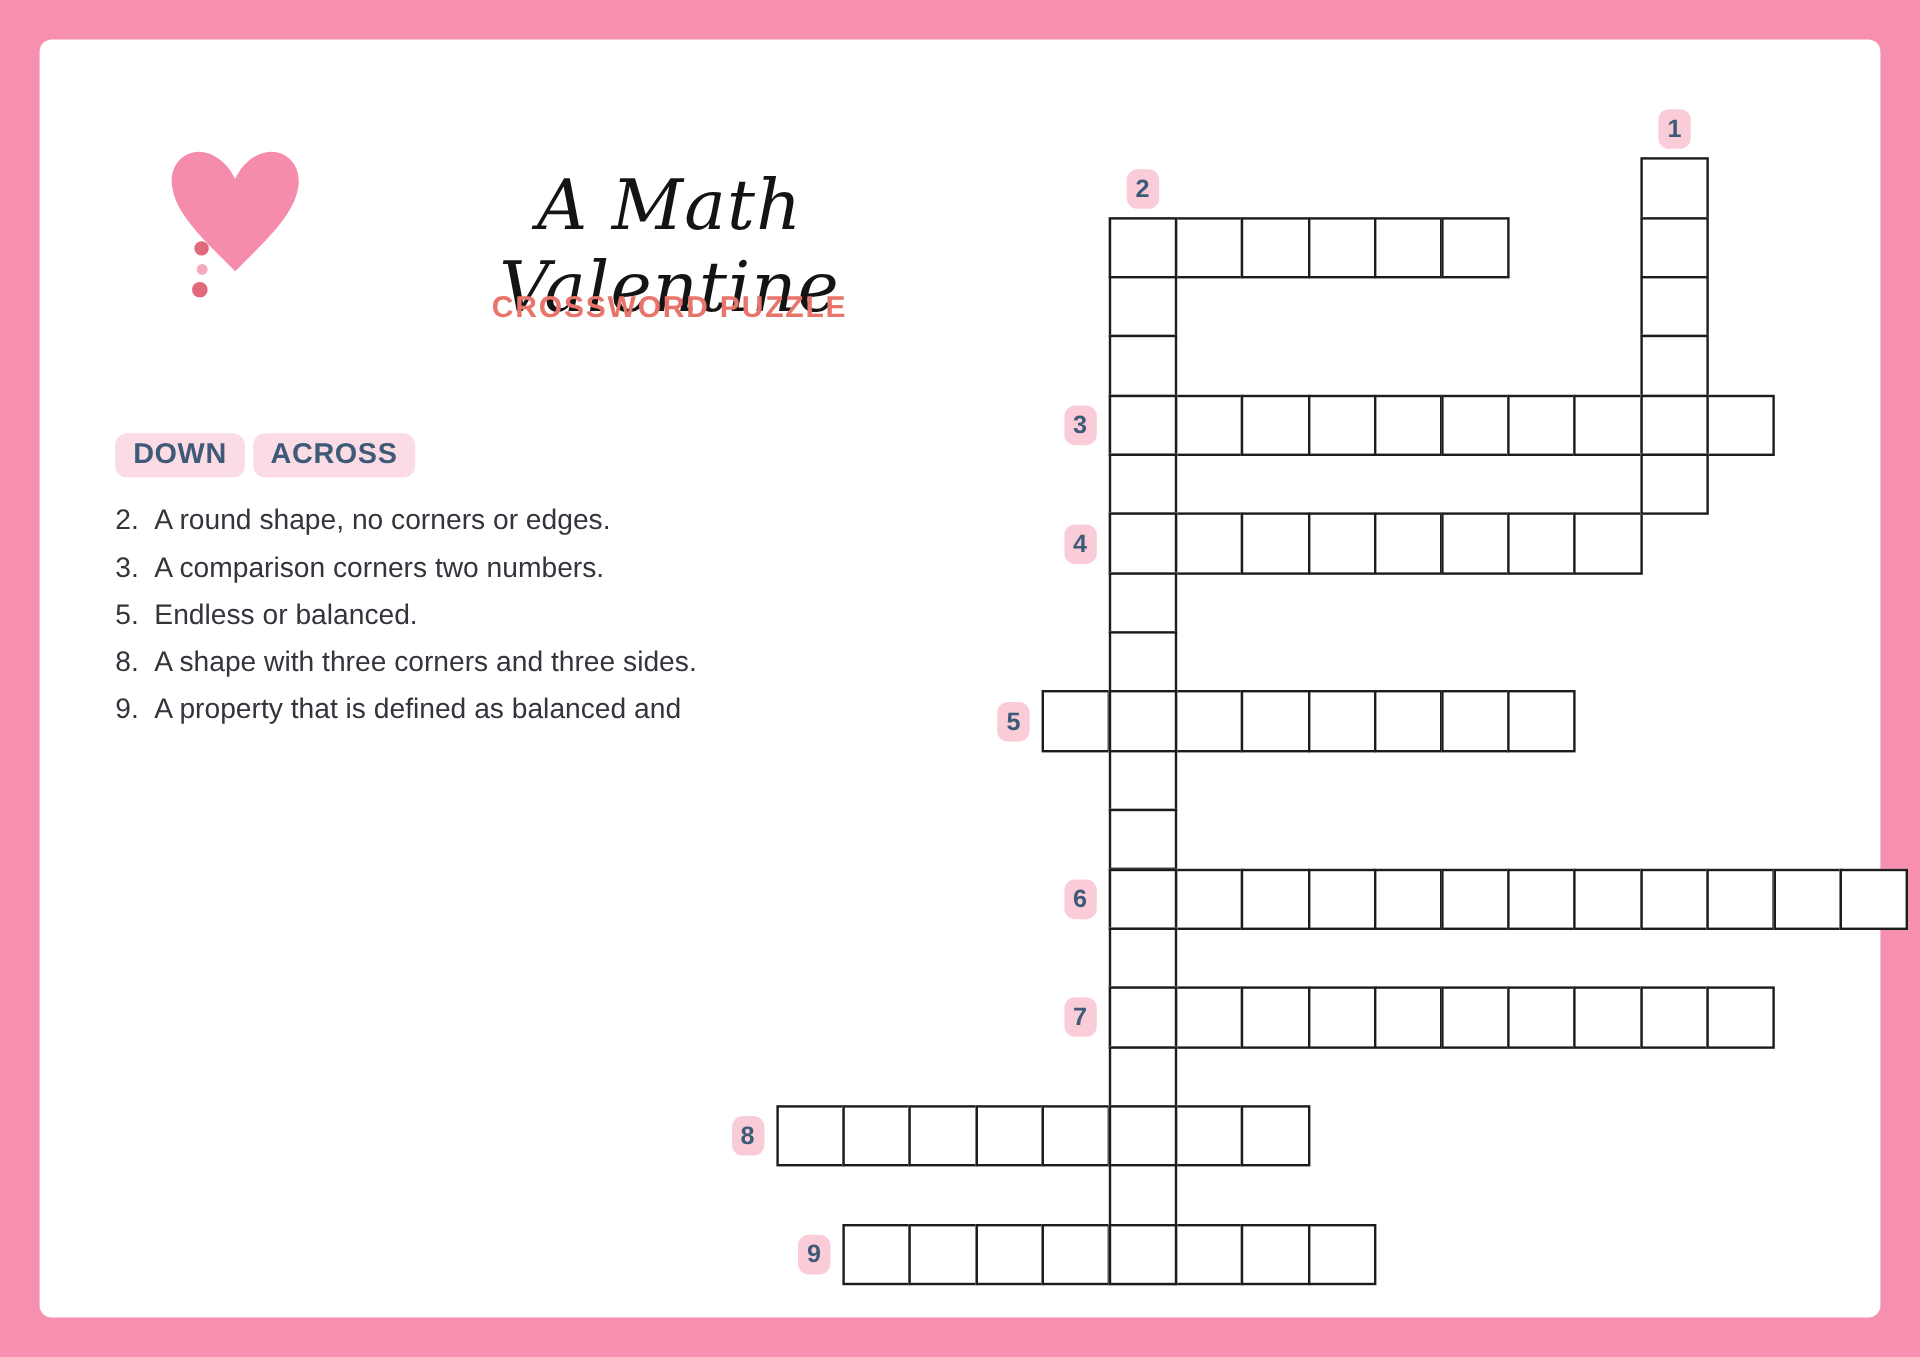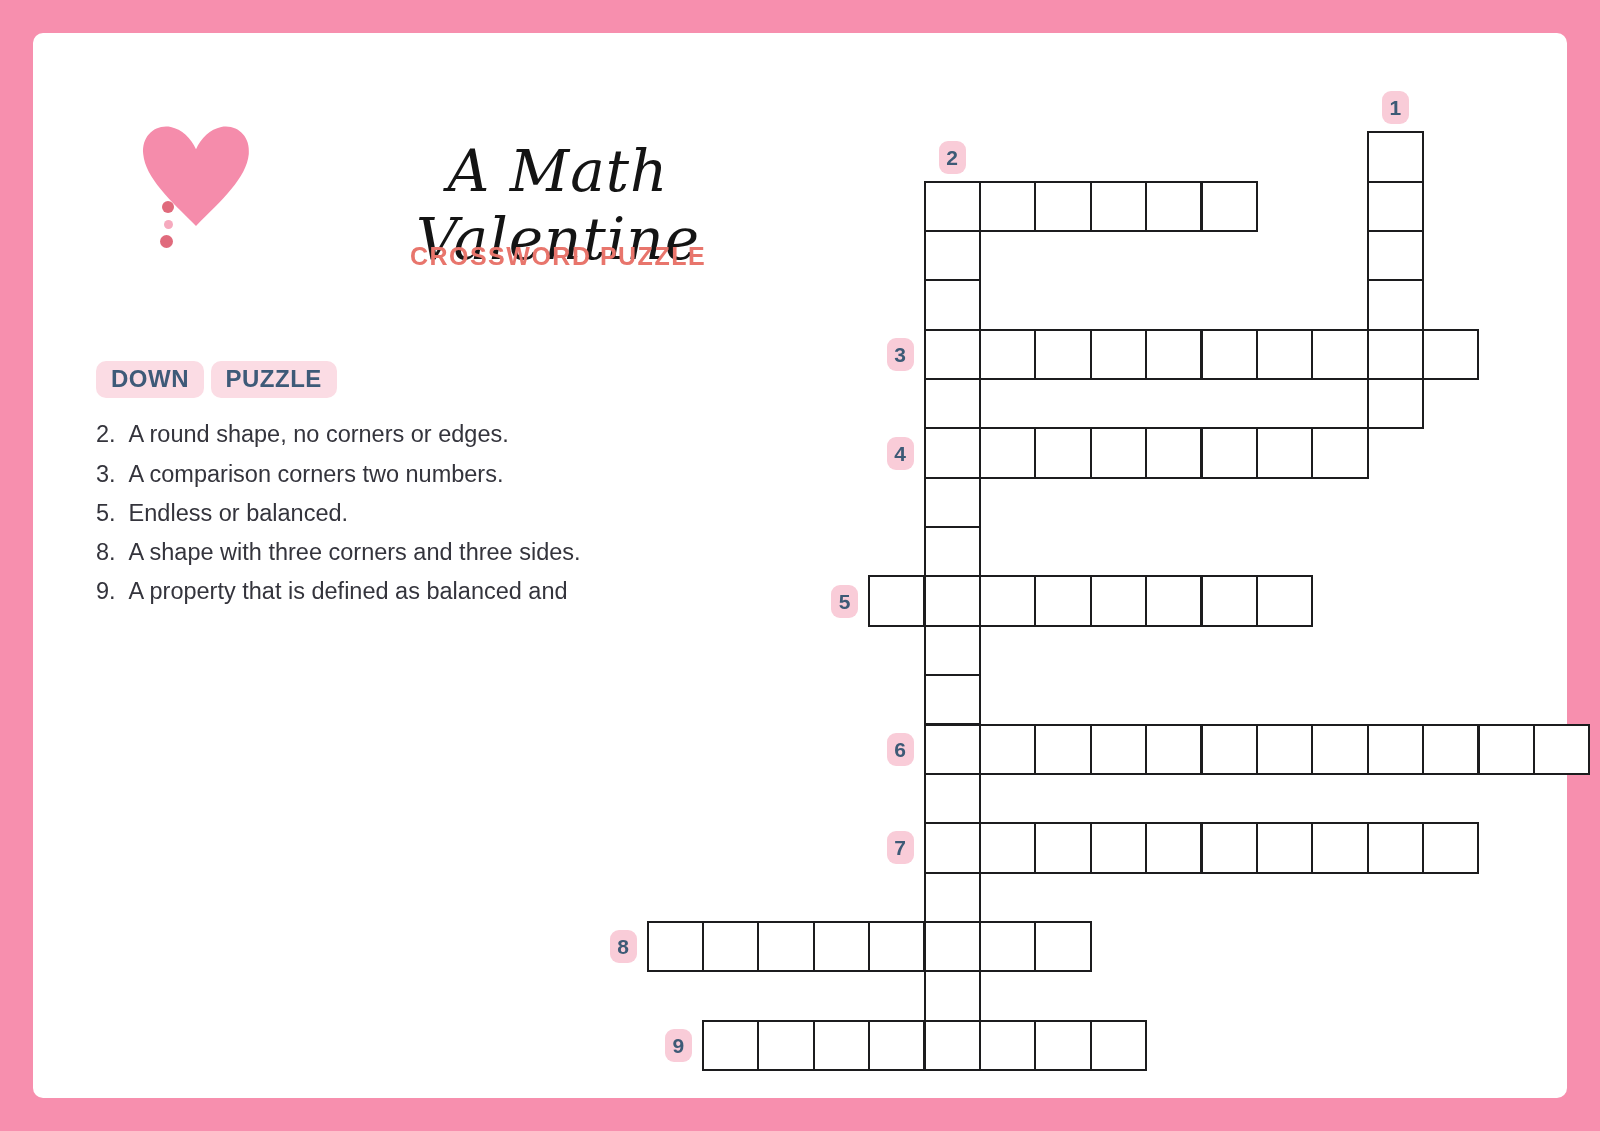--- a/index.html
+++ b/index.html
@@ -51,21 +51,21 @@
     <span class="dot" style="left:131px;top:187px;width:9px;height:9px;background:var(--dot-light);"></span>
     <span class="dot" style="left:127px;top:202px;width:13px;height:13px;background:var(--dot-dark);"></span>
 
     <div class="title">A Math Valentine</div>
     <div class="subtitle">CROSSWORD PUZZLE</div>
 
     <div class="clues">
       <span class="pill">DOWN</span>
 
 
-      <span class="pill pill-across">PUZZLE</span>
+      <span class="pill pill-across">ACROSS</span>
 
       <div class="clue-block">
         <div>
           <div class="clue-line"><span class="cnum">2.</span><span>A round shape, no corners or edges.</span></div>
         </div>
         <div>
           <div class="clue-line"><span class="cnum">3.</span><span>A comparison corners two numbers.</span></div>
         </div>
         <div>
           <div class="clue-line"><span class="cnum">5.</span><span>Endless or balanced.</span></div>

